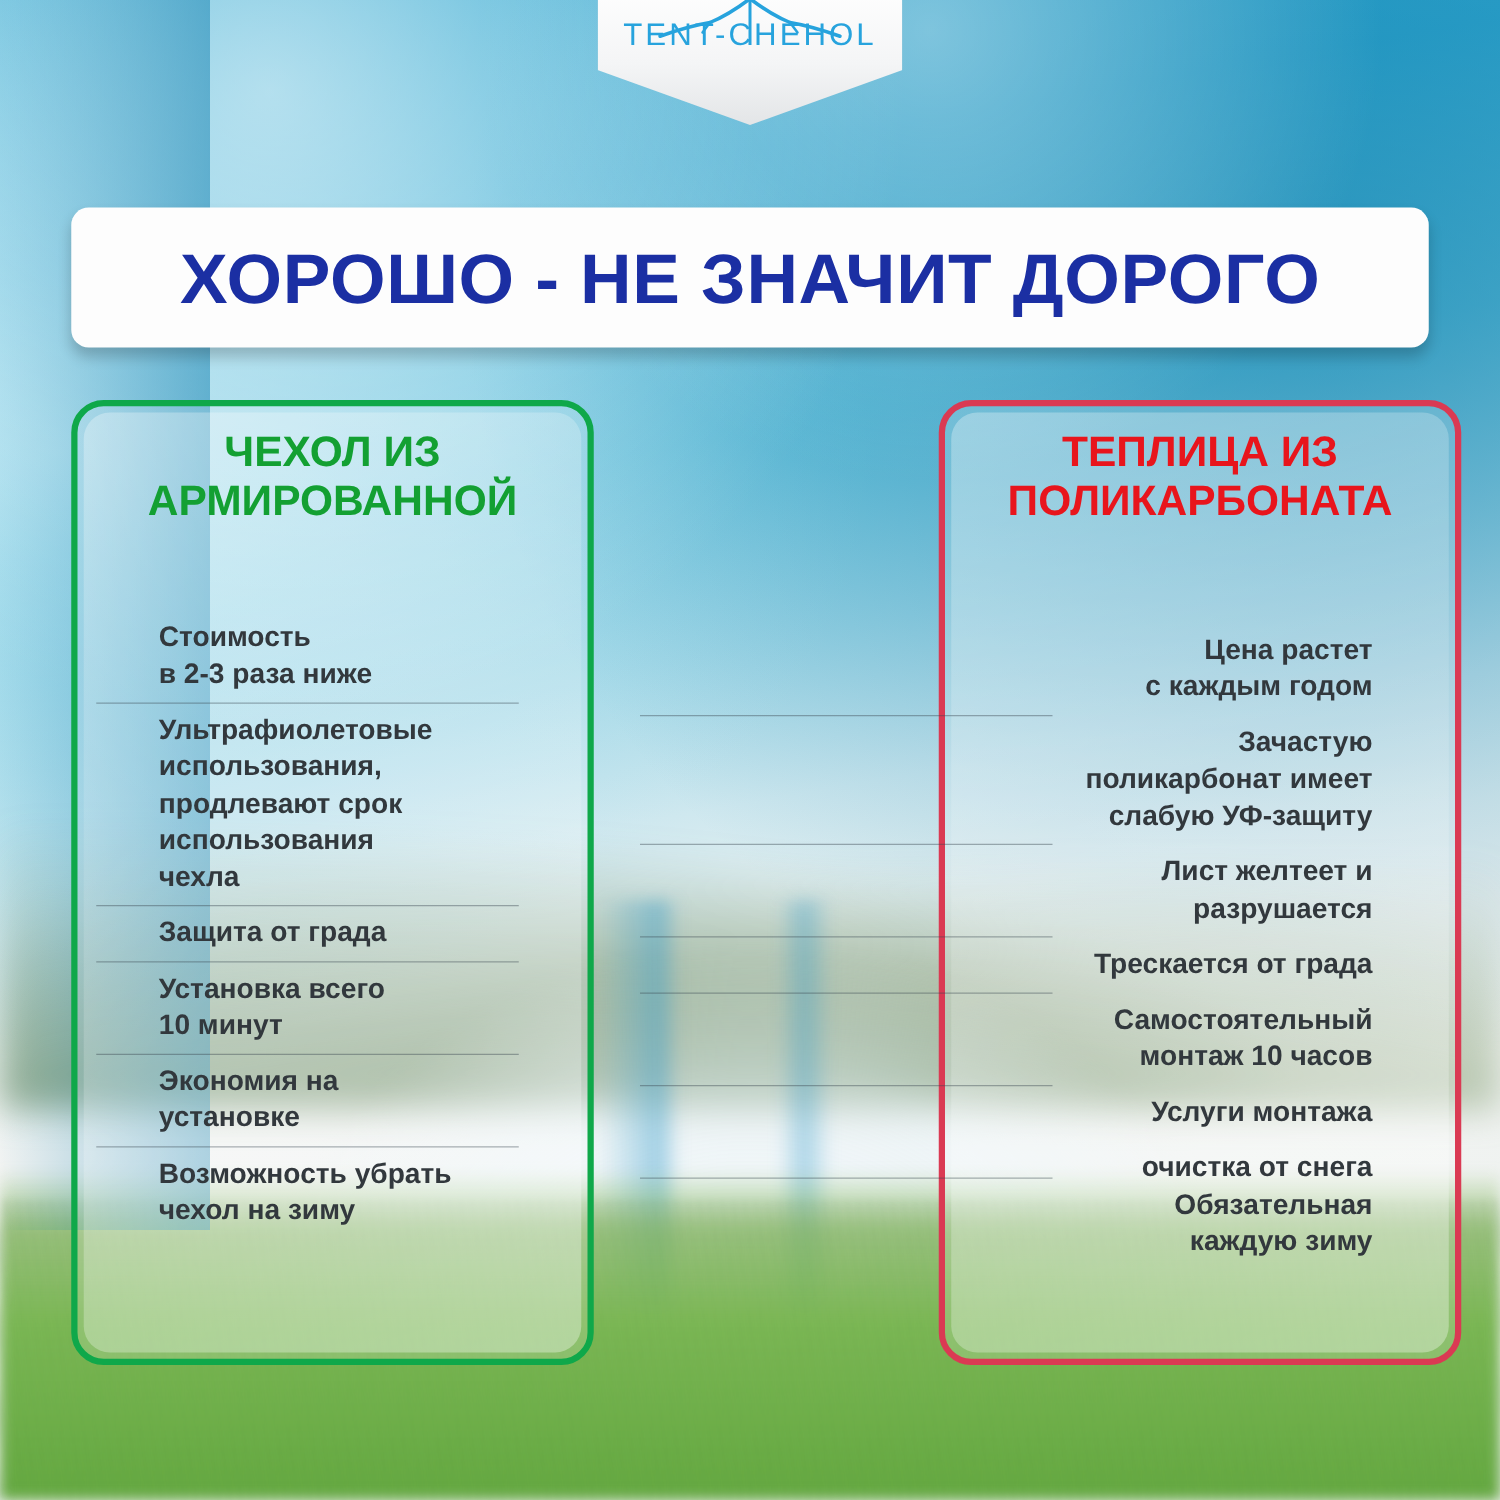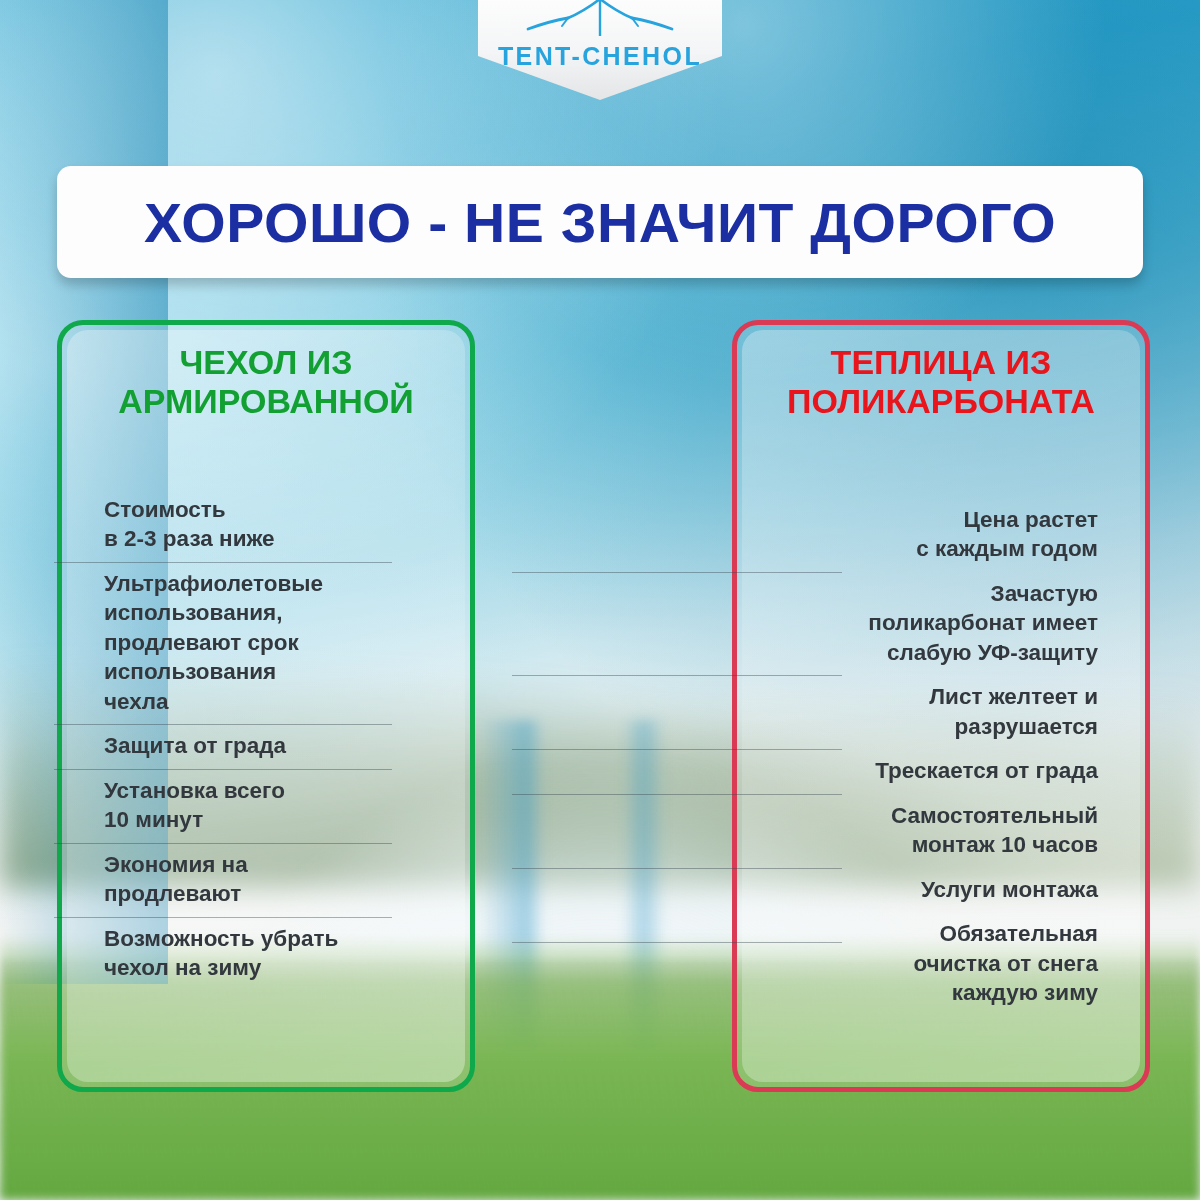--- a/index.html
+++ b/index.html
@@ -79,22 +79,22 @@
     width:244px; height:116px;
     background:linear-gradient(180deg,#ffffff 0%,#f4f5f6 58%,#e3e5e7 100%);
     clip-path:polygon(0% 0%, 100% 0%, 100% 62%, 50% 100%, 0% 62%);
     filter:drop-shadow(0 3px 4px rgba(0,0,0,.22));
     display:flex; align-items:flex-end; justify-content:center;
   }
   .logo-inner { position:relative; width:100%; height:100%; }
   .logo-tent { position:absolute; left:50%; top:12px; transform:translateX(-50%); }
   .logo-word {
     position:absolute; left:50%; top:30px; transform:translateX(-50%);
-    font-size:25px; font-weight:700; letter-spacing:2.4px;
-    color:#27a3dd; white-space:nowrap;margin-top:28px;
+    font-size:25px; font-weight:400; letter-spacing:2.4px;
+    color:#27a3dd; white-space:nowrap;
   }
 
   
   .headline {
     position:absolute; left:57px; top:142px; width:1086px; height:112px;
     background:#fdfdfd; border-radius:14px;
     box-shadow:0 7px 11px rgba(0,0,0,.20);
     display:flex; align-items:center; justify-content:center;margin-top:24px;
   }
   .headline-text {
@@ -103,32 +103,32 @@
     transform:scaleX(1.02);
   }
 
   
   .card {
     position:absolute; top:320px; width:418px; height:772px;
     border-radius:26px; border-width:5px; border-style:solid;
     background:rgba(255,255,255,.16);
   }
   .card-left  { left:57px;  border-color:#0fa84a; }
-  .card-right { left:732px; border-color:#da3a53; }
+  .card-right { left:751px; border-color:#da3a53; }
 
   .card-title {
     position:absolute; left:18px; right:18px; top:18px;
     text-align:center; font-size:34px; font-weight:700; line-height:1.16;
   }
   .card-left  .card-title { color:#13a032; }
   .card-right .card-title { color:#e8151c; }
 
   
   .feature-list { position:absolute; }
-  .list-left  { left:104px; top:488px; width:290px; }
+  .list-left  { left:127px; top:488px; width:290px; }
   .list-right { left:778px; top:498px; width:320px; }
 
   .feature {
     font-size:22.5px; font-weight:700; line-height:1.31;
     color:#32383d; padding:7px 0 8px 0;
     position:relative;
   }
   .list-left  .feature { text-align:left; }
   .list-right .feature { text-align:right; }
 
@@ -208,21 +208,21 @@
         <div>Защита от града</div>
       </div>
       <div class="rule" style="position: absolute; top: 280.75px; left: -50px; width: 338px;"></div>
       <div class="feature">
         <div>Установка всего</div>
         <div>10 минут</div>
       </div>
       <div class="rule" style="position: absolute; top: 354.688px; left: -50px; width: 338px;"></div>
       <div class="feature">
         <div>Экономия на</div>
-        <div>продлевают</div>
+        <div>установке</div>
       </div>
       <div class="rule" style="position: absolute; top: 428.625px; left: -50px; width: 338px;"></div>
       <div class="feature">
         <div>Возможность убрать</div>
         <div>чехол на зиму</div>
       </div>
     </div>
   <div class="feature-list list-right">
       <div class="feature">
         <div>Цена растет</div>
@@ -247,19 +247,19 @@
       <div class="feature">
         <div>Самостоятельный</div>
         <div>монтаж 10 часов</div>
       </div>
       <div class="rule" style="position: absolute; top: 369.688px; left: -266px; width: 330px;"></div>
       <div class="feature">
         <div>Услуги монтажа</div>
       </div>
       <div class="rule" style="position: absolute; top: 443.625px; left: -266px; width: 330px;"></div>
       <div class="feature">
+        <div>очистка от снега</div>
         <div>Обязательная</div>
-        <div>очистка от снега</div>
         <div>каждую зиму</div>
       </div>
     </div>
 
 </div>
 
 </body></html>

